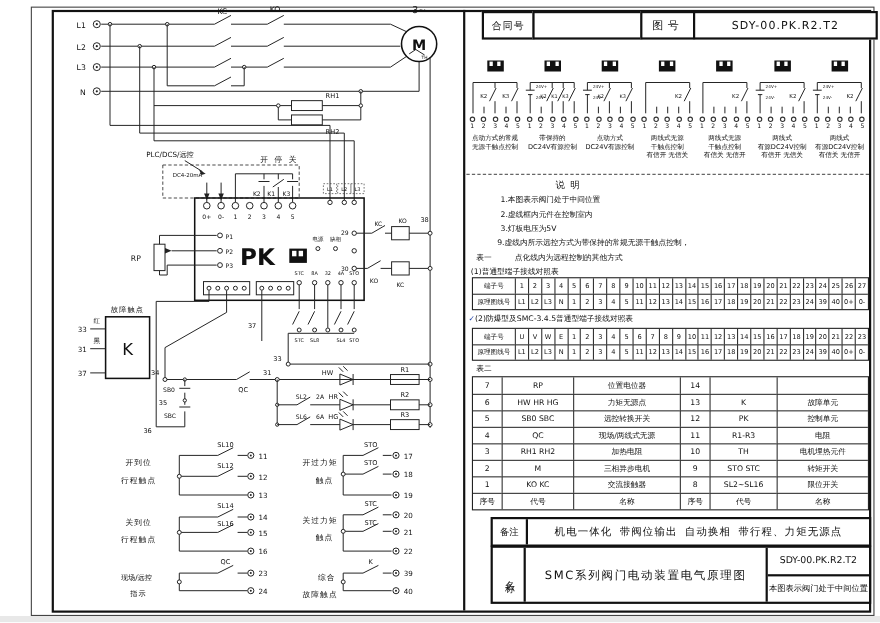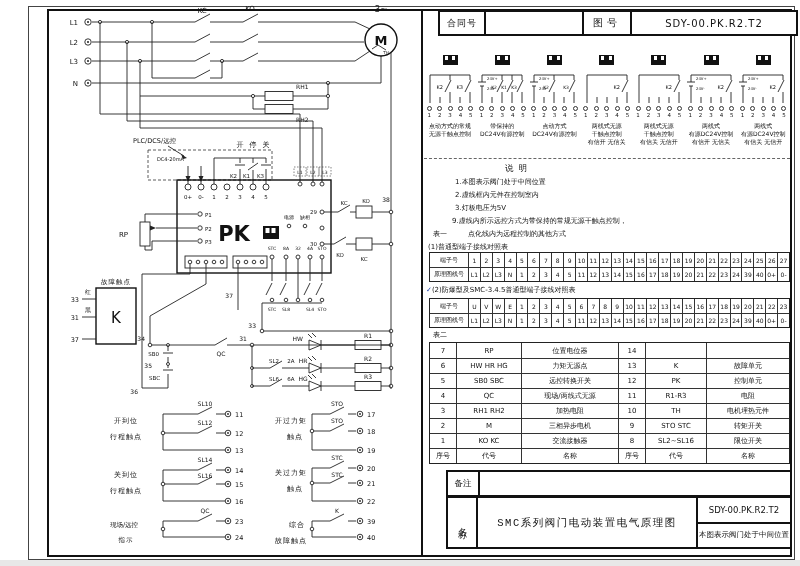--- a/index.html
+++ b/index.html
@@ -55,21 +55,21 @@
   .tb2 .trow6 span:nth-child(4){width:26px;}
   .tb2 .trow6 span:nth-child(5){width:60px;}
   .tb2 .trow6 span:nth-child(6){flex:1;}
   .tb2 .trow6:first-child span{border-top:none;}
   
   .remark{top:470px;left:446px;width:342px;height:23px;display:flex;border:2px solid #111;font-family:Liberation Mono, monospace;}
   .remark .rl{width:30px;border-right:2px solid #111;display:flex;align-items:center;justify-content:center;font-size:8.5px;}
   .remark .rv{flex:1;display:flex;align-items:center;justify-content:center;font-size:9.5px;letter-spacing:1px;white-space:nowrap;}
   .nameblk{top:496px;left:446px;width:342px;height:49px;border:2px solid #111;display:flex;}
   .nameblk .nl{width:28px;border-right:2px solid #111;display:flex;align-items:center;justify-content:center;font-size:9px;writing-mode:vertical-lr;letter-spacing:3px;}
-  .nameblk .nv{flex:1;border-right:2px solid #111;display:flex;align-items:center;justify-content:center;font-size:10.5px;letter-spacing:1.5px;white-space:nowrap;font-family:Liberation Mono, monospace;}
+  .nameblk .nv{flex:1;border-right:2px solid #111;display:flex;align-items:center;justify-content:center;font-size:10.5px;letter-spacing:1.5px;white-space:nowrap;}
   .nameblk .nr{width:92px;display:flex;flex-direction:column;}
   .nameblk .nr .no{flex:1;display:flex;align-items:center;justify-content:center;font-size:8.5px;border-bottom:2px solid #111;white-space:nowrap;}
   .nameblk .nr .co{flex:1;display:flex;align-items:center;justify-content:center;font-size:7.5px;white-space:nowrap;}
   .chk{color:#2244aa;font-weight:bold;}
 </style>
 </head>
 <body>
 
 <div id="page">
   <div class="abs frame-outer"></div>
@@ -871,20 +871,21 @@
         <span>代号</span>
         <span>名称</span>
         <span>序号</span>
         <span>代号</span>
         <span>名称</span>
       </div>
   </div>
 
   <div class="abs remark">
     <div class="rl">备注</div>
+    <div class="rv">机电一体化 带阀位输出 自动换相 带行程、力矩无源点</div>
   </div>
   <div class="abs nameblk">
     <div class="nl">名称</div>
     <div class="nv">SMC系列阀门电动装置电气原理图</div>
     <div class="nr">
       <div class="no">SDY-00.PK.R2.T2</div>
       <div class="co">本图表示阀门处于中间位置</div>
     </div>
   </div>
 </div>

